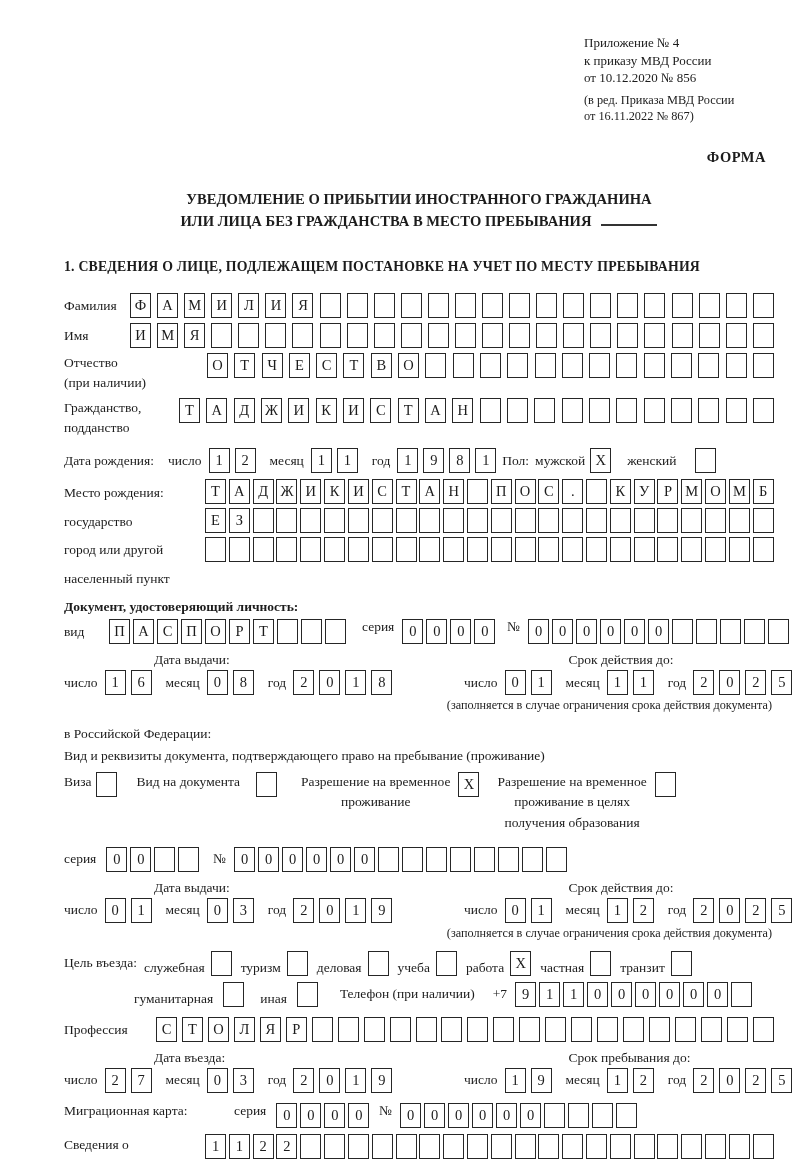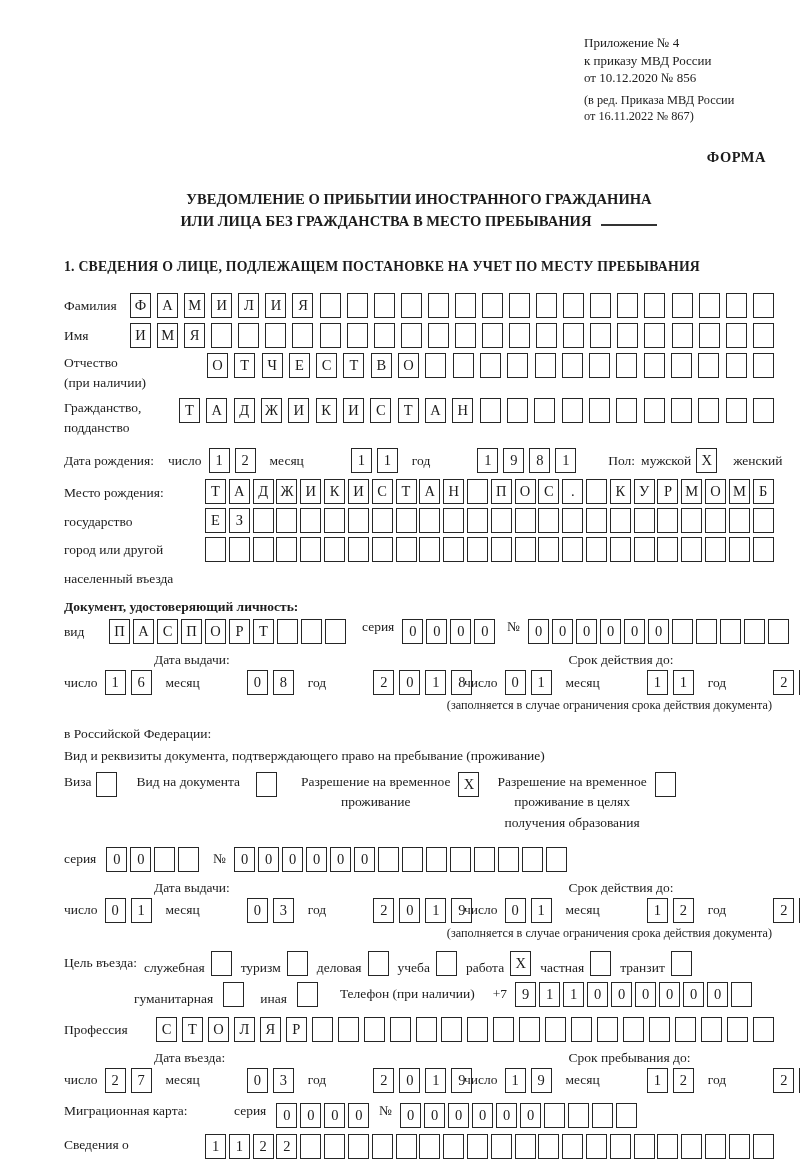--- a/index.html
+++ b/index.html
@@ -43,21 +43,21 @@
   
   .date-heads { display:flex; margin-top:8px;gap:32px; }
   .date-heads .dh { width:50%; }
   .dh1 { padding-left:90px; }
   .dh2 { padding-left:135px; }
   .daterow { display:flex; margin-top:2px; }
   .daterow .half { width:50%; display:flex; align-items:center; }
   .half.right { padding-left:45px; }
   .dg { display:flex; align-items:center; }
   .dg .dg-lbl { margin:0 7px 0 0; }
-  .dg + .dg { margin-left:14px;gap:40px; }
+  .dg + .dg { margin-left:14px; }
   .dg .cells { gap:5px; }
   .note { text-align:right; font-size:12.2px; margin:3px 2px 10px 0; }
 
   
   .opt { display:flex; align-items:flex-start; }
   .opt .cells { margin-left:8px; }
   .opt-text { text-align:center; line-height:1.5; }
   .inline-opts { display:flex; align-items:center; flex-wrap:nowrap; }
   .inline-opts .opt { align-items:flex-end; margin-right:9px; }
   .inline-opts .opt .cells { margin-left:6px; }
@@ -230,37 +230,37 @@
     </span>
     <span class="dg">
       <span class="dg-lbl">год</span>
       <span class="cells">
           <span class="cell">1</span>
           <span class="cell">9</span>
           <span class="cell">8</span>
           <span class="cell">1</span>
         </span>
     </span>
-    <span style="margin-left:32px;">Пол:</span>
+    <span style="margin-left:6px;">Пол:</span>
     <span style="margin-left:6px;">мужской</span>
     <span class="cells" style="margin-left:5px;">
         <span class="cell">X</span>
       </span>
     <span style="margin-left:16px;">женский</span>
     <span class="cells" style="margin-left:18px;">
         <span class="cell"></span>
       </span>
   </div>
 
   <div class="frow mt6">
     <span class="lbl-multi tall lw140">
       <div>Место рождения:</div>
       <div>государство</div>
       <div>город или другой</div>
-      <div>населенный въезда</div>
+      <div>населенный пункт</div>
     </span>
     <span class="stack">
       <span class="cells fill">
           <span class="cell">Т</span>
           <span class="cell">А</span>
           <span class="cell">Д</span>
           <span class="cell">Ж</span>
           <span class="cell">И</span>
           <span class="cell">К</span>
           <span class="cell">И</span>

